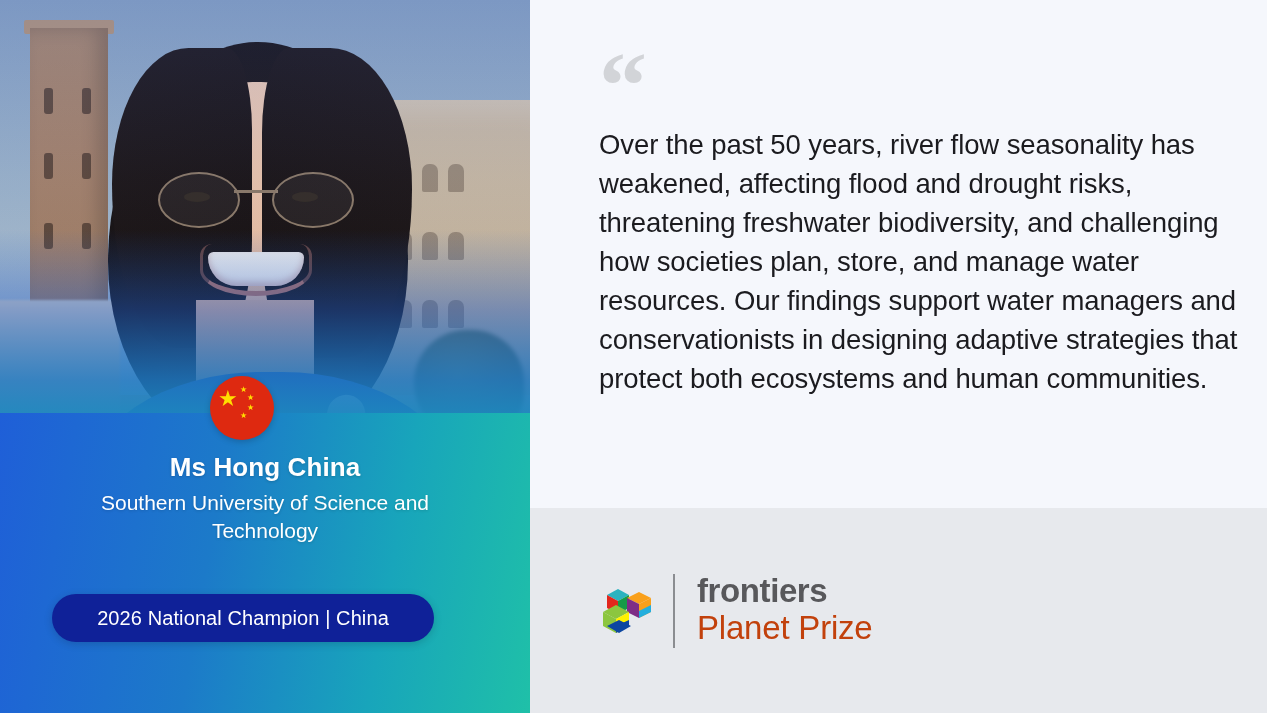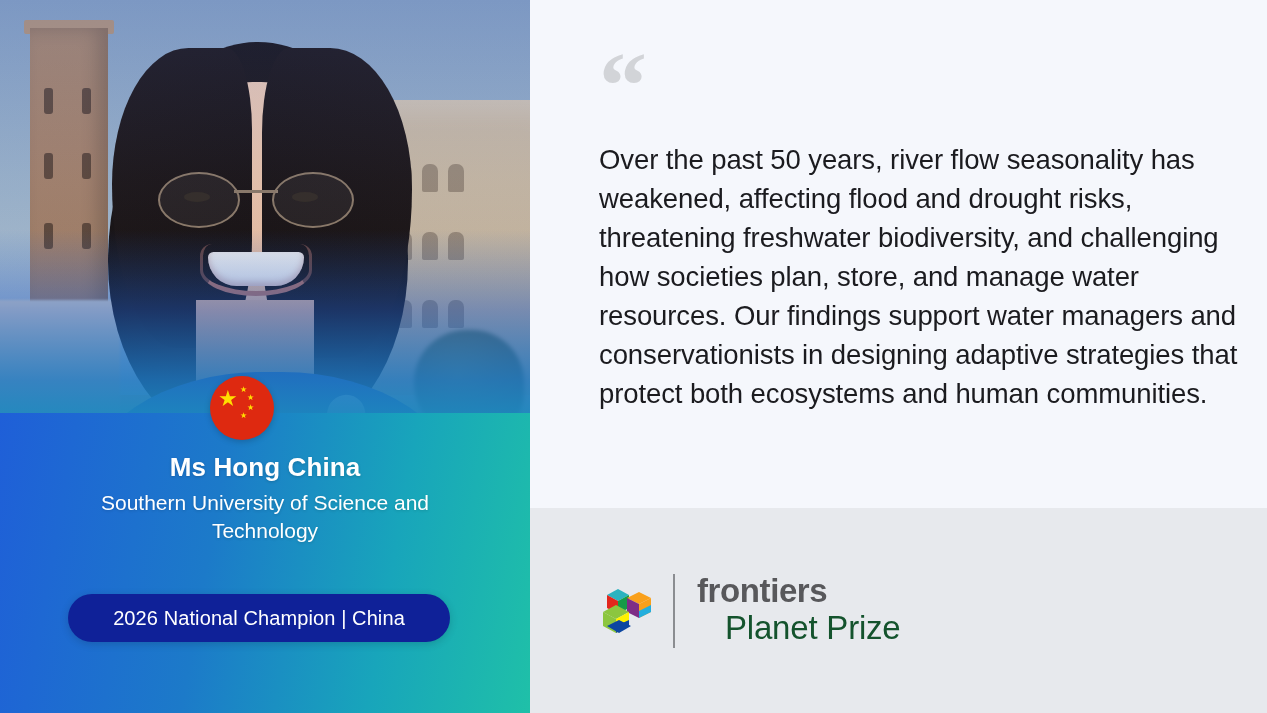--- a/index.html
+++ b/index.html
@@ -267,21 +267,21 @@
     font-size: 21px;
     font-weight: 400;
     line-height: 1.35;
     margin: 0 auto;
     max-width: 400px;
     text-shadow: 0 1px 3px rgba(0,0,0,0.16);
     text-align: center;
   }
   .award-badge {
     position: absolute;
-    left: 68px;
+    left: 52px;
     top: 594px;
     width: 382px;
     height: 48px;
     border-radius: 24px;
     background: #0f2198;
     color: #ffffff;
     display: flex;
     align-items: center;
     justify-content: center;
     font-size: 20px;
@@ -313,21 +313,21 @@
     font-size: 96px;
     line-height: 1;
     color: #d2d4d8;
     font-family: "Liberation Serif", serif;
     font-weight: 700;
     user-select: none;
   }
   .quote-text {
     position: absolute;
     left: 69px;
-    top: 140px;
+    top: 125px;
     width: 648px;
     font-size: 27.5px;
     line-height: 39px;
     color: #1b1b1f;
     font-weight: 400;
     letter-spacing: -0.1px;
   }
 
   .footer {
     position: relative;
@@ -357,24 +357,23 @@
   .logo-frontiers {
     font-size: 33px;
     font-weight: 700;
     color: #58585b;
     line-height: 1.08;
     letter-spacing: -0.4px;
   }
   .logo-planetprize {
     font-size: 33px;
     font-weight: 400;
-    color: #14532d;
+    color: #c2410c;
     line-height: 1.18;
     letter-spacing: -0.2px;
-    margin-left: 28px;
   }
 </style>
 </head>
 <body>
 
 <div class="card">
 
   <div class="left-panel">
 
     <div class="photo">

